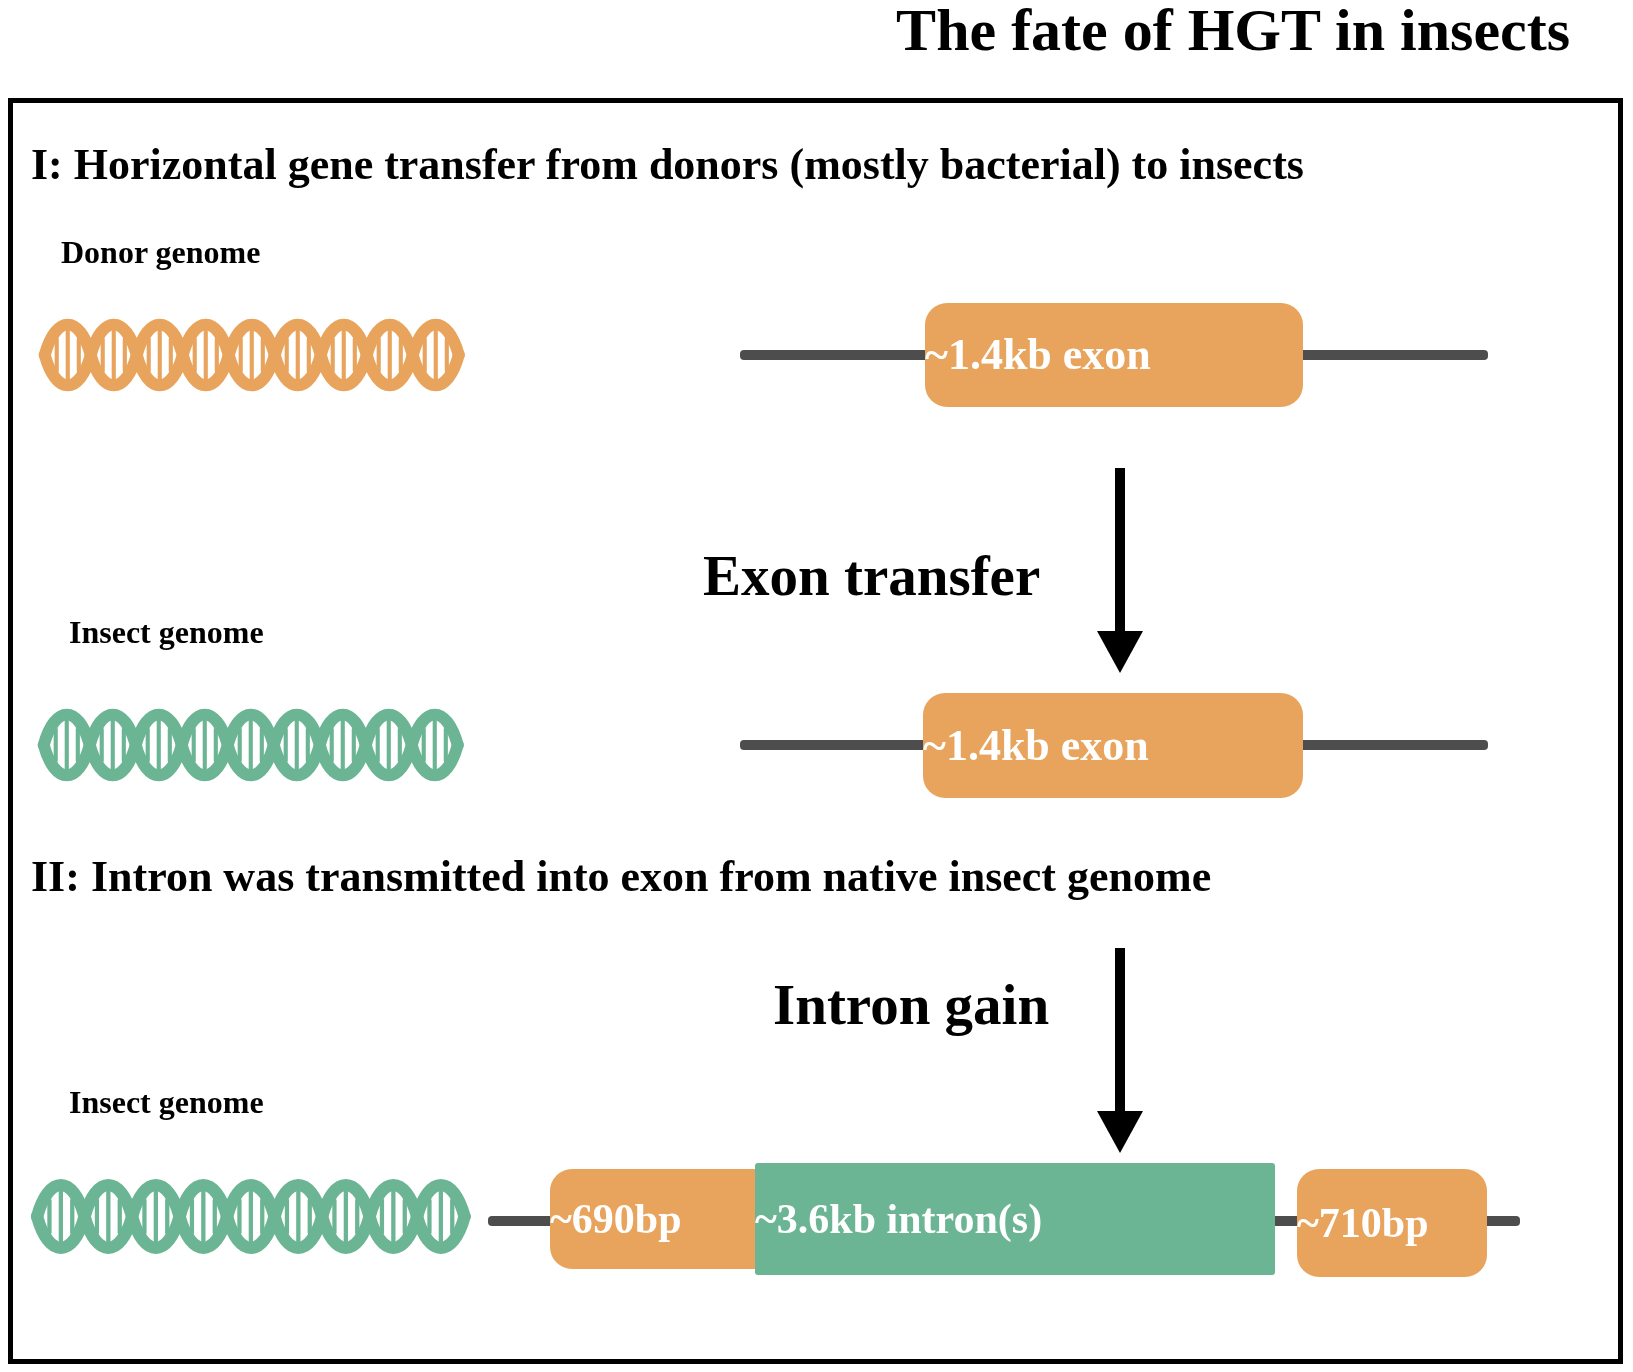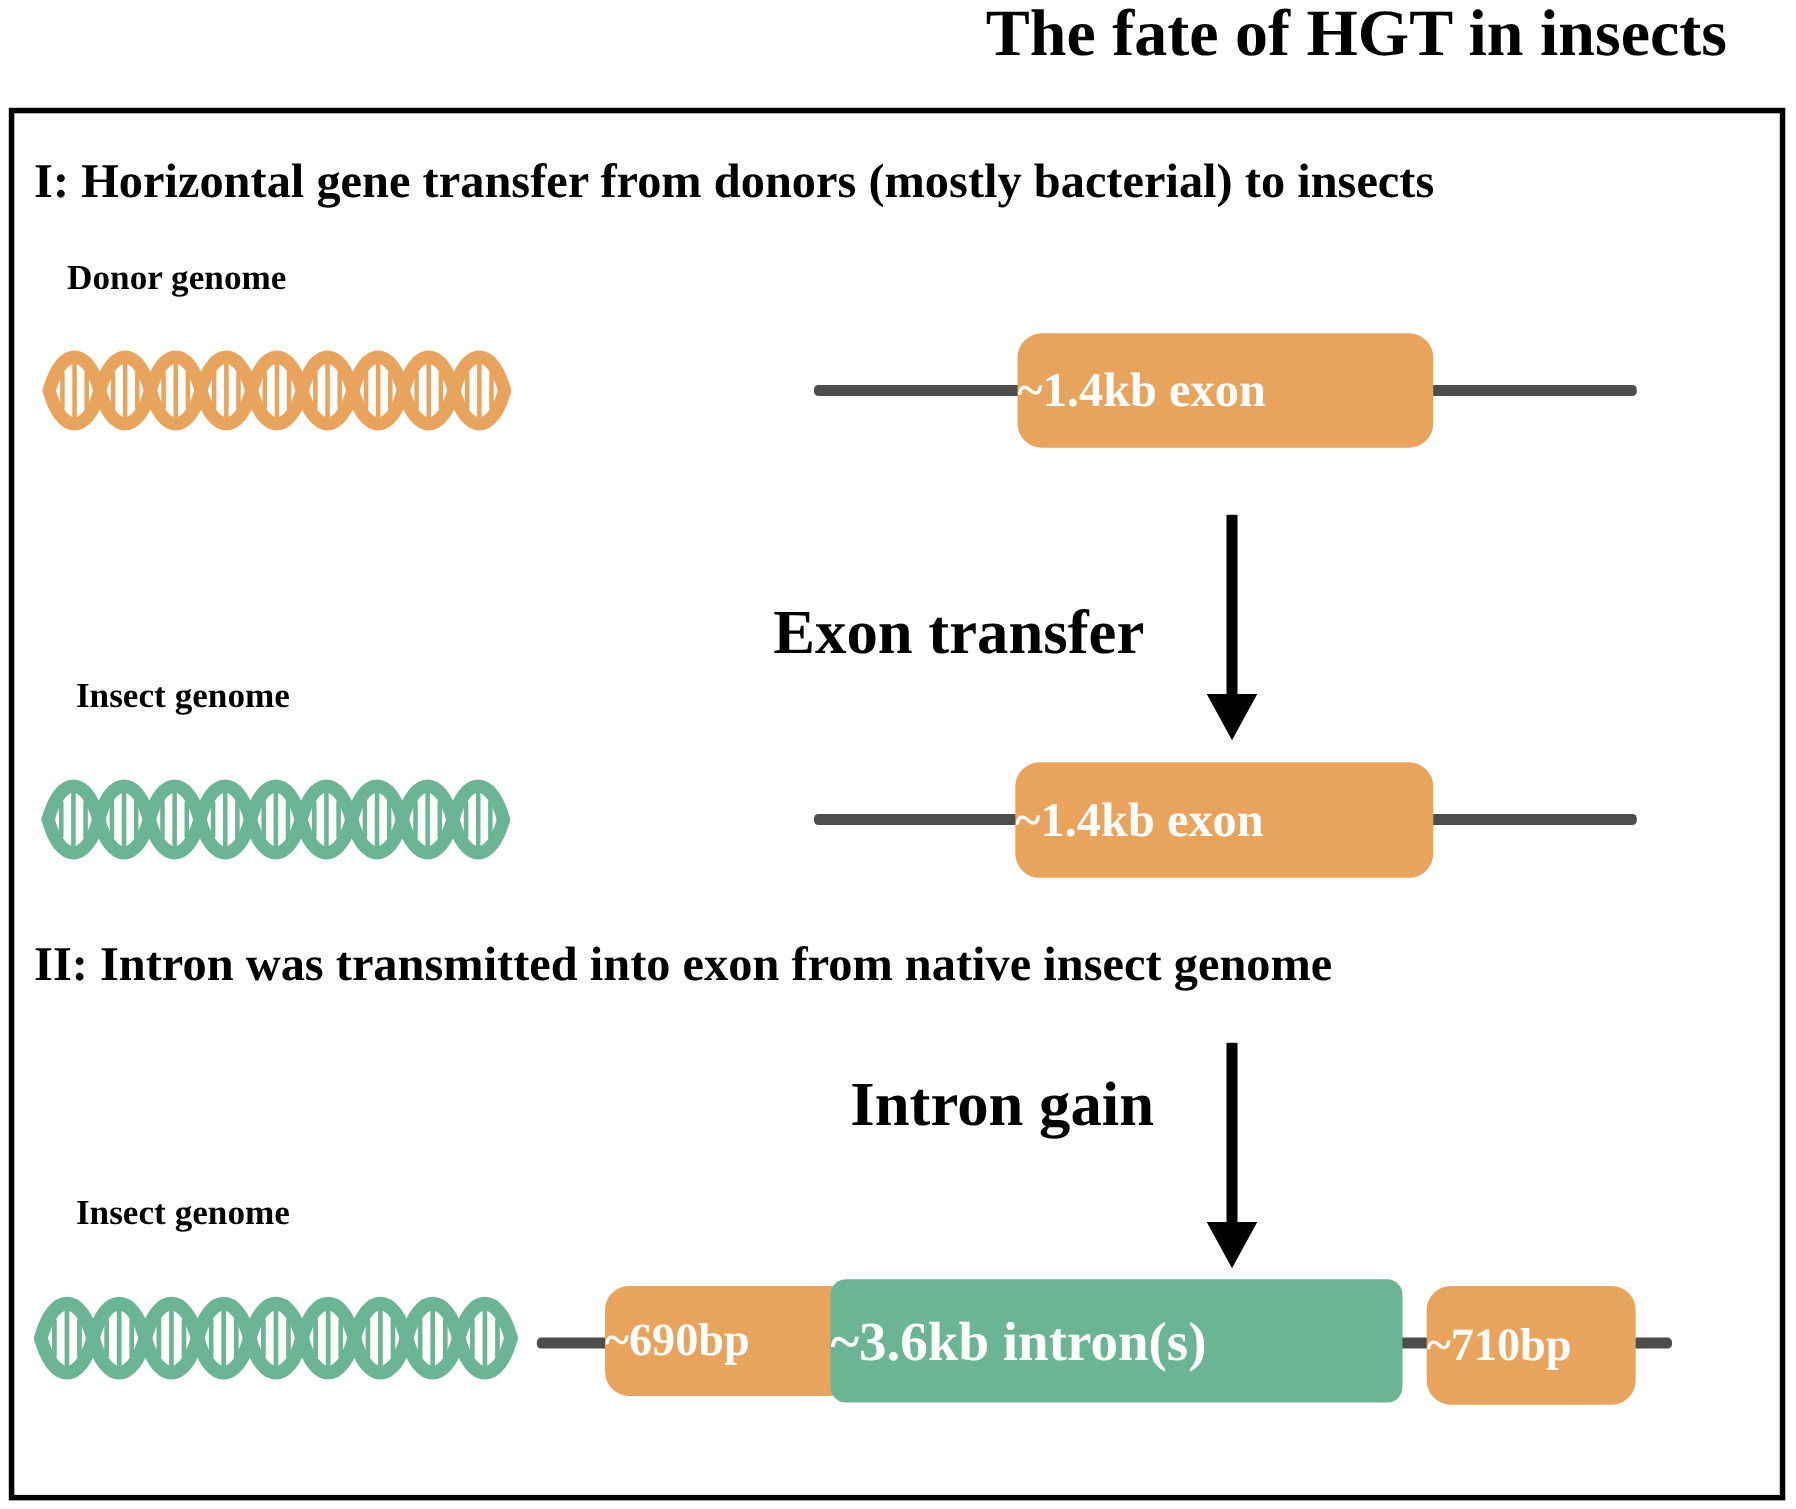--- a/index.html
+++ b/index.html
@@ -74,21 +74,21 @@
   .gene-box{
     position:absolute;
     display:flex;
     align-items:center;
     color:#fff;
     font-weight:bold;
     text-align:center;
     line-height:1;
   }
   .gene-box.orange{background:var(--orange);border-radius:22px;font-size:44px;}
-  .gene-box.green{background:var(--green);border-radius:14px;font-size:50px;}
+  .gene-box.green{background:var(--green);border-radius:3px;font-size:42px;}
   .arrow{
     position:absolute;
     width:46px;
   }
   .arrow .shaft{
     position:absolute;
     left:18px; top:0;
     width:10px;
     background:var(--ink);
   }

